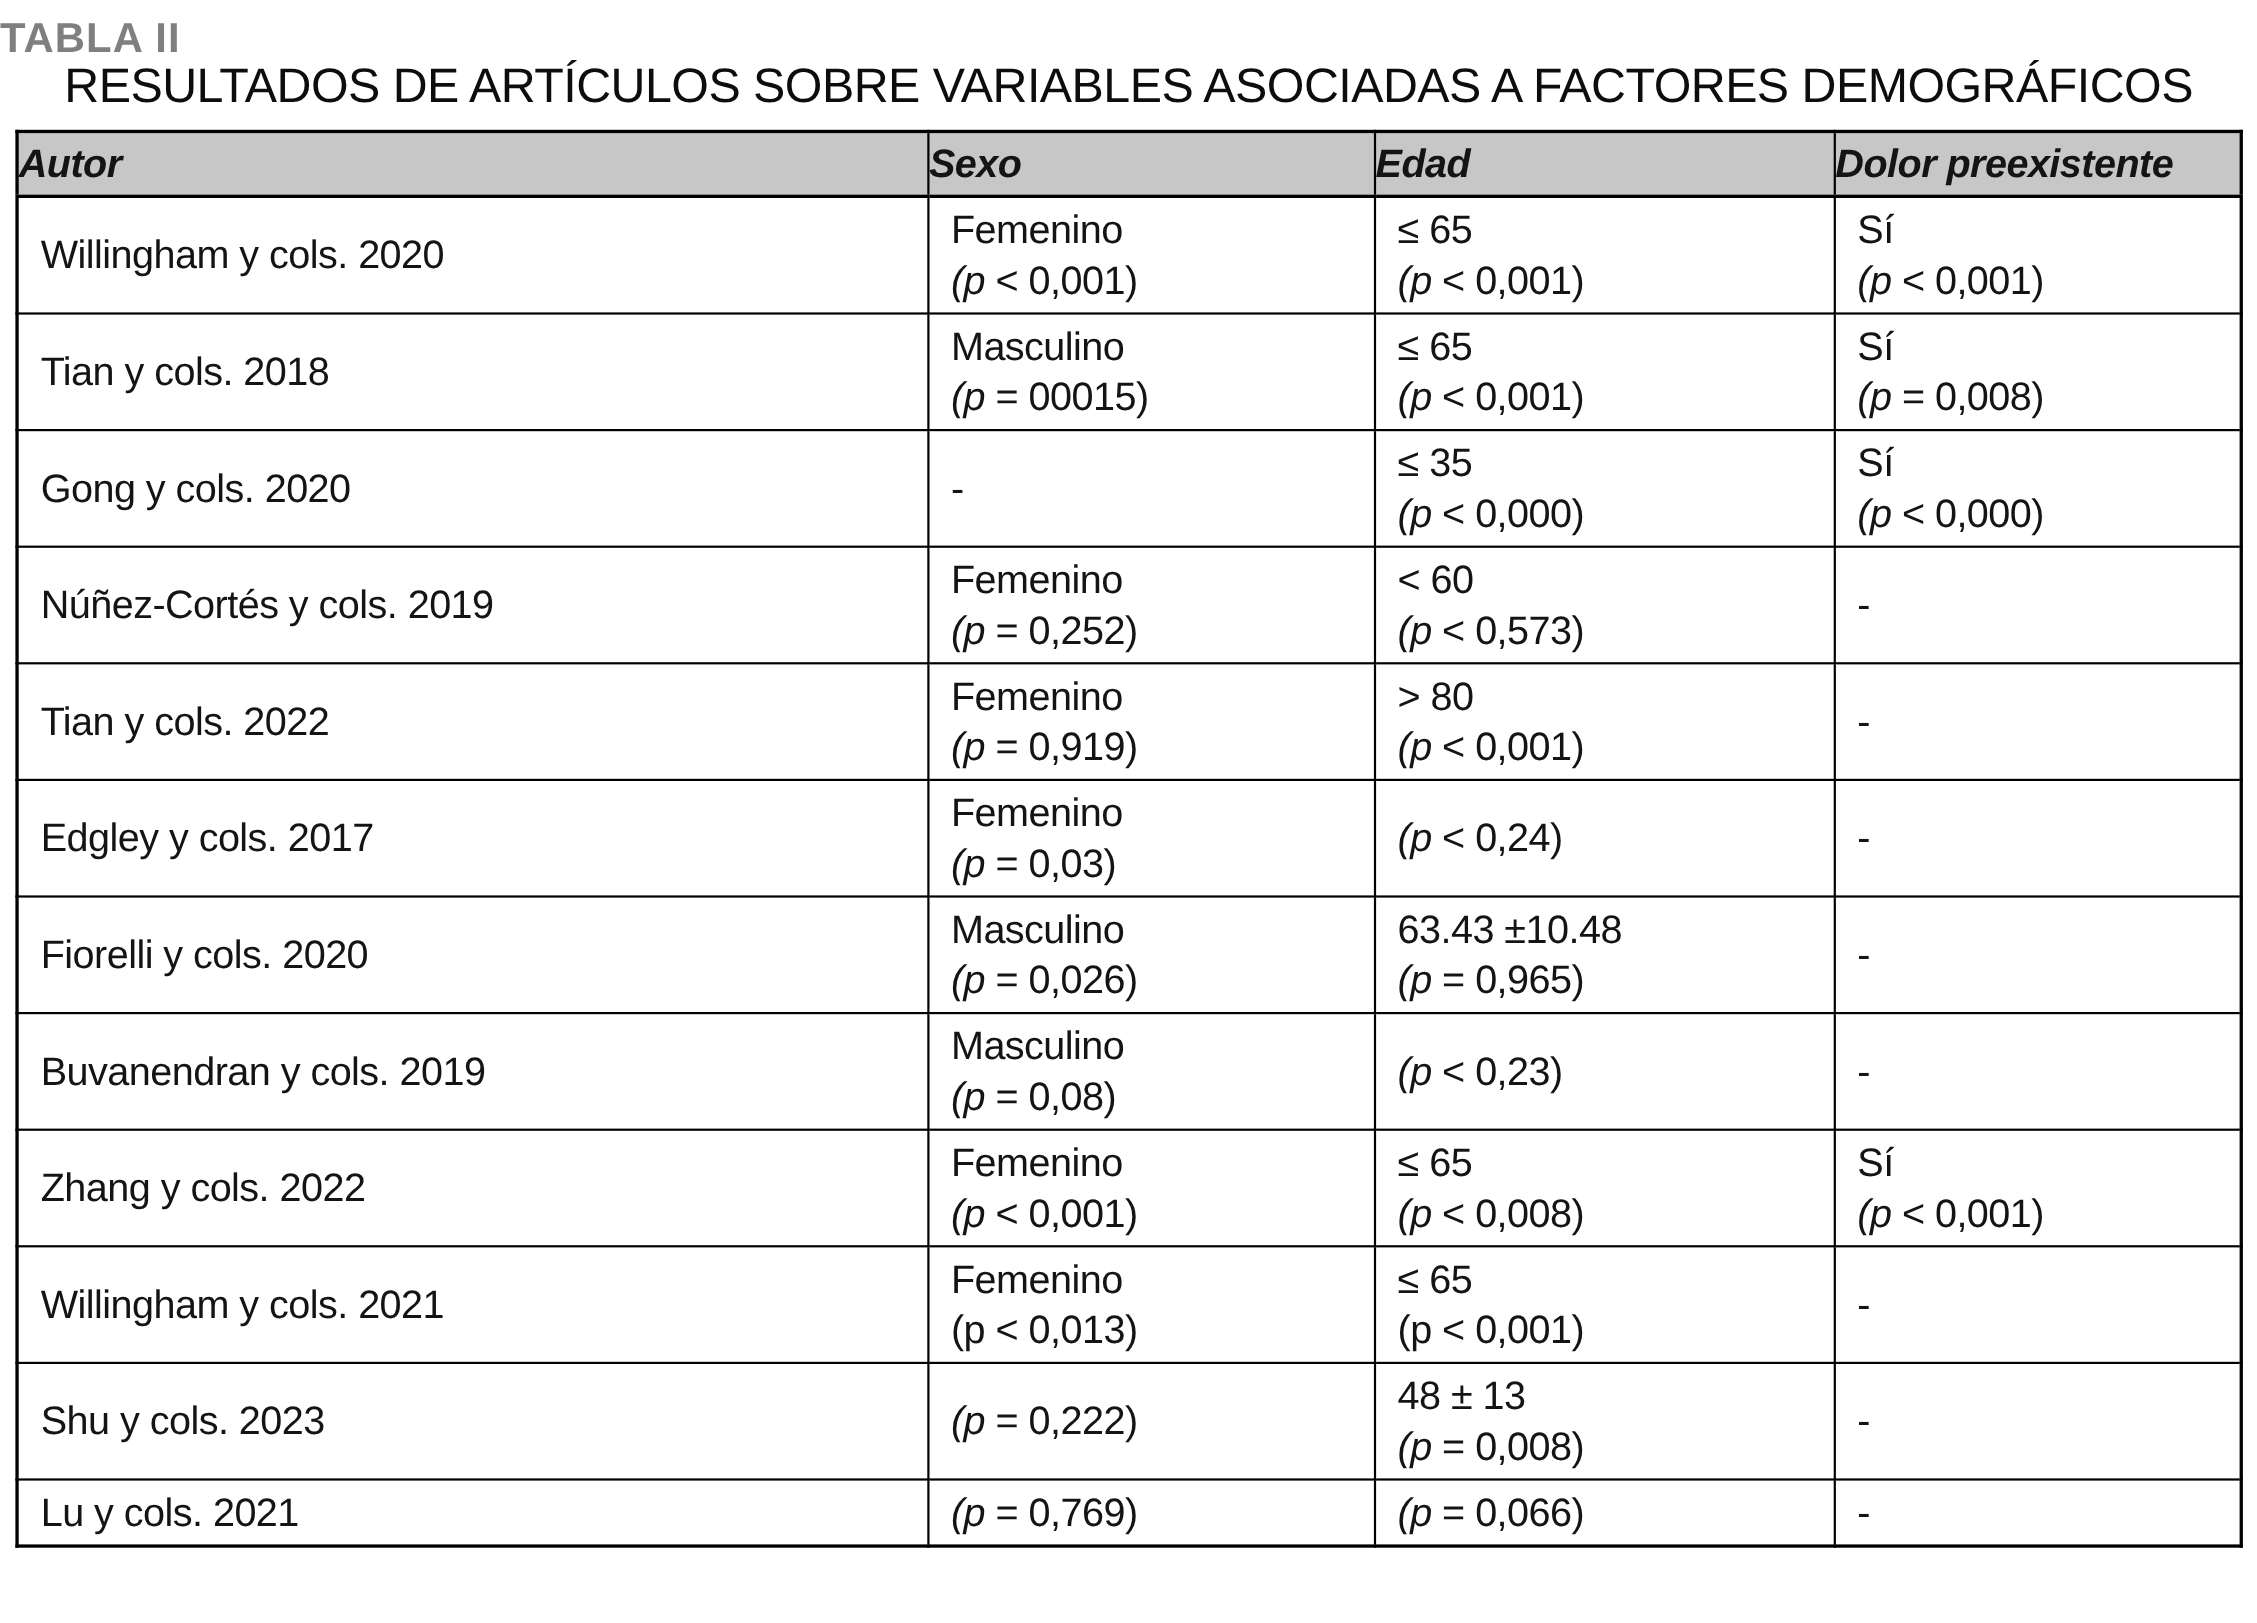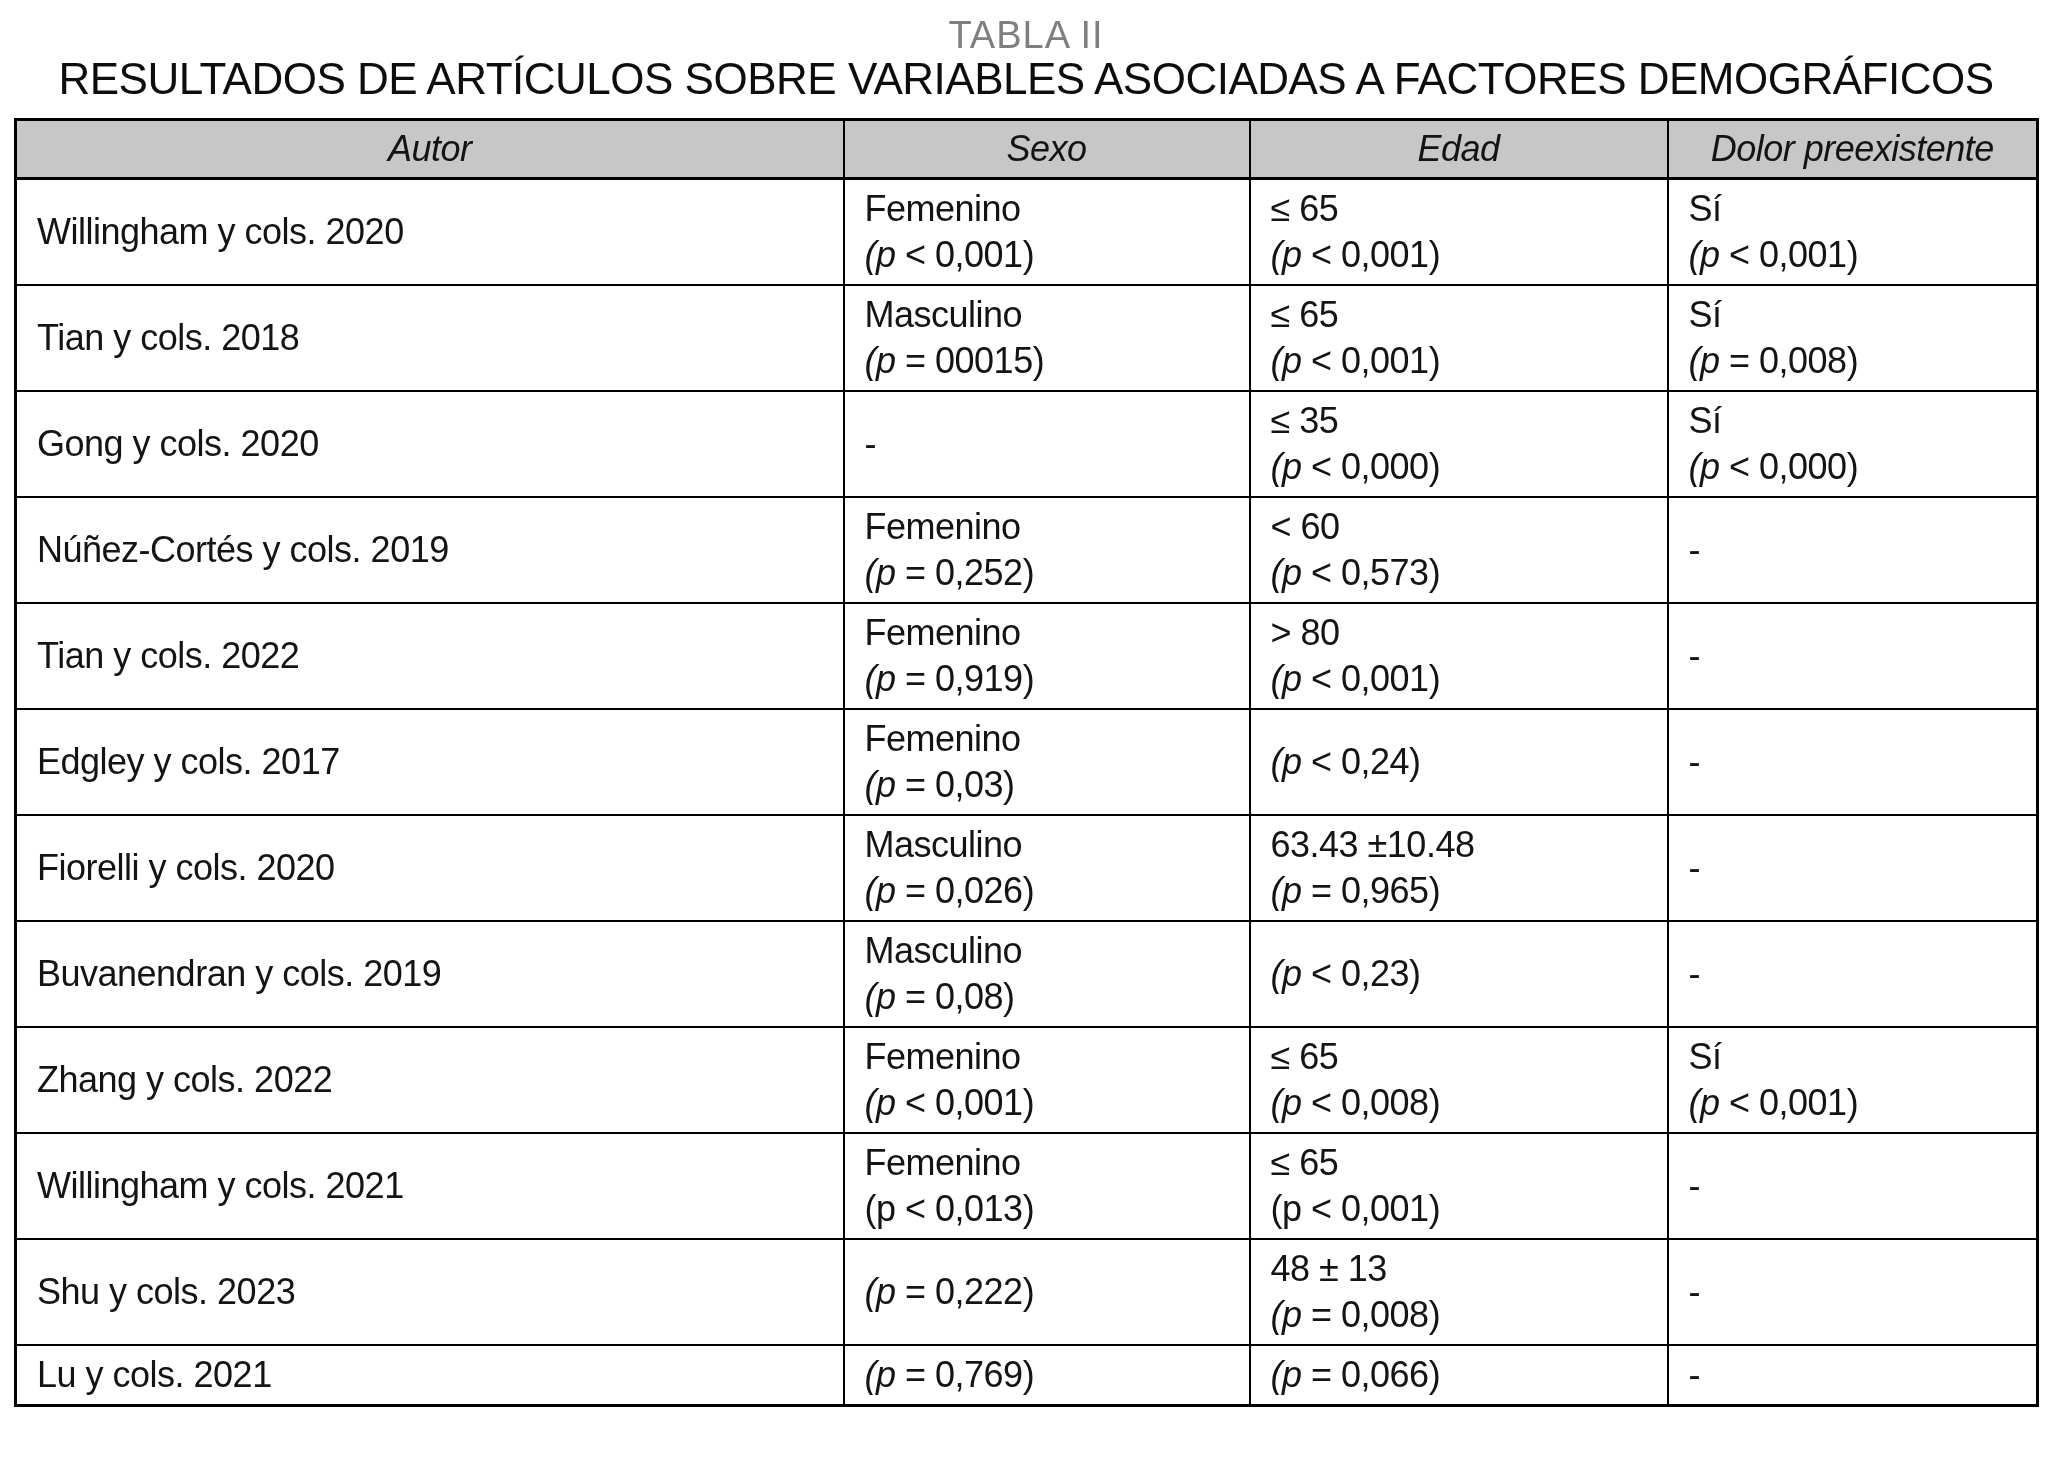--- a/index.html
+++ b/index.html
@@ -7,24 +7,24 @@
     width: 2052px;
     height: 1475px;
     background: #ffffff;
     color: #141414;
     font-family: "Liberation Sans", sans-serif;
     overflow: hidden;
   }
   .page { padding-top: 14px; }
 
   .title {
-    text-align: center;
+    text-align: left;
     font-size: 38px;
     line-height: 42px;
-    font-weight: normal;
+    font-weight: bold;
     letter-spacing: 1px;
     color: var(--title-color, #7f7f7f);
   }
   .subtitle {
     text-align: center;
     font-size: 44px;
     line-height: 46px;
     font-weight: normal;
     letter-spacing: -0.5px;
     color: #0d0d0d;
@@ -41,23 +41,23 @@
   col.c-sexo  { width: 406px; }
   col.c-edad  { width: 418px; }
   col.c-dolor { width: 370px; }
 
   th {
     background: var(--header-bg, #c7c7c7);
     border: 2px solid var(--border-color, #000);
     border-bottom-width: 3px;
     height: 56px;
     font-size: 36px;
-    font-weight: normal;
+    font-weight: bold;
     font-style: italic;
-    text-align: center;
+    text-align: left;
     letter-spacing: -0.5px;
     padding: 0;
   }
   td {
     border: 2px solid var(--border-color, #000);
     vertical-align: middle;
     font-size: 36px;
     letter-spacing: -0.5px;
     padding: 6px 8px 6px 20px;
     overflow: hidden;

